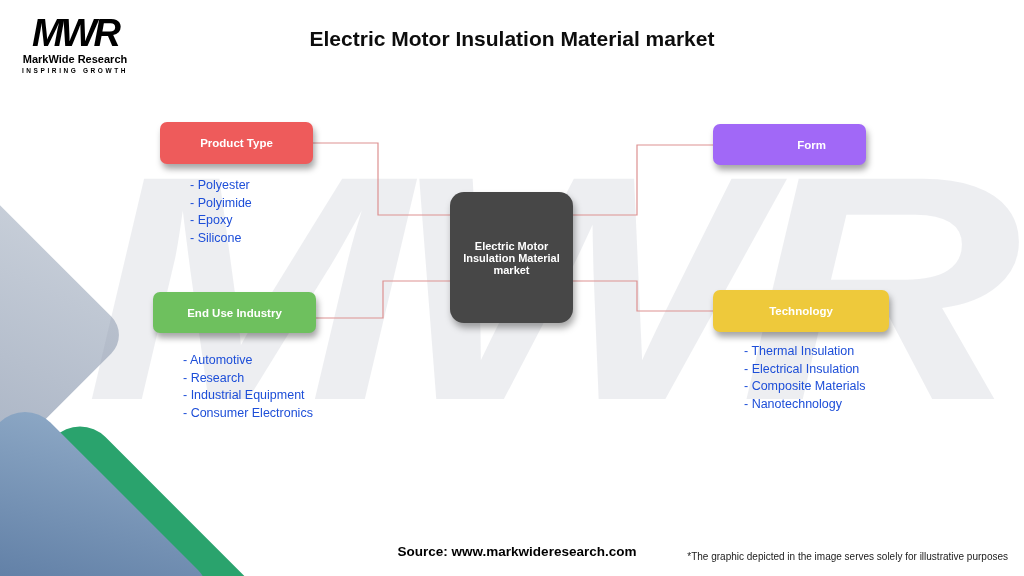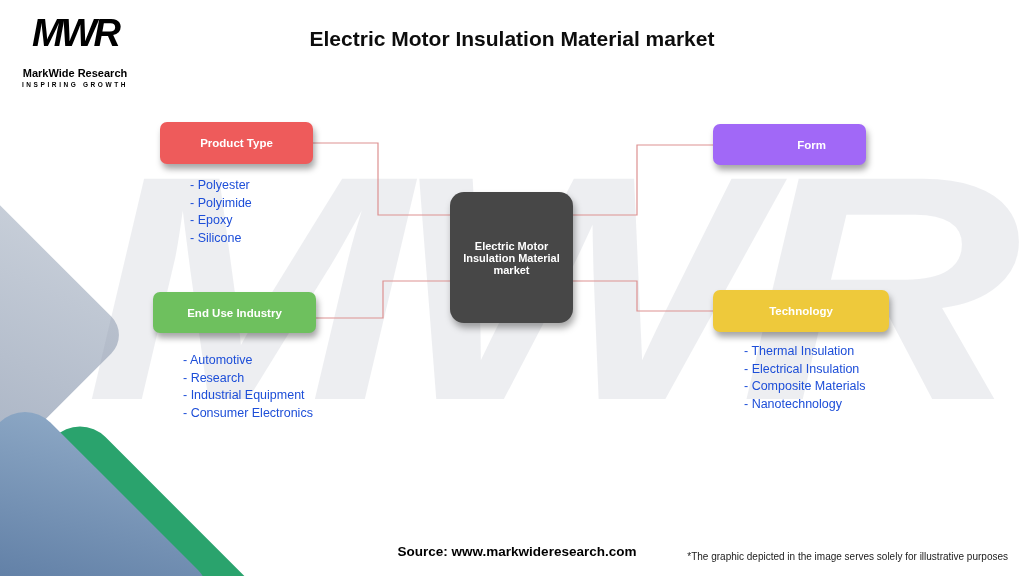--- a/index.html
+++ b/index.html
@@ -67,21 +67,21 @@
   .logo-acronym {
     font-size: 38px;
     font-weight: 800;
     letter-spacing: -3px;
     line-height: 1.0;
     font-style: italic;
   }
   .logo-name {
     font-size: 11px;
     font-weight: bold;
-    margin-top: 15px;
+    margin-top: 1px;
     white-space: nowrap;
   }
   .logo-tagline {
     font-size: 6.5px;
     font-weight: bold;
     letter-spacing: 2.6px;
     text-transform: uppercase;
     margin-top: 2px;
     white-space: nowrap;
   }

